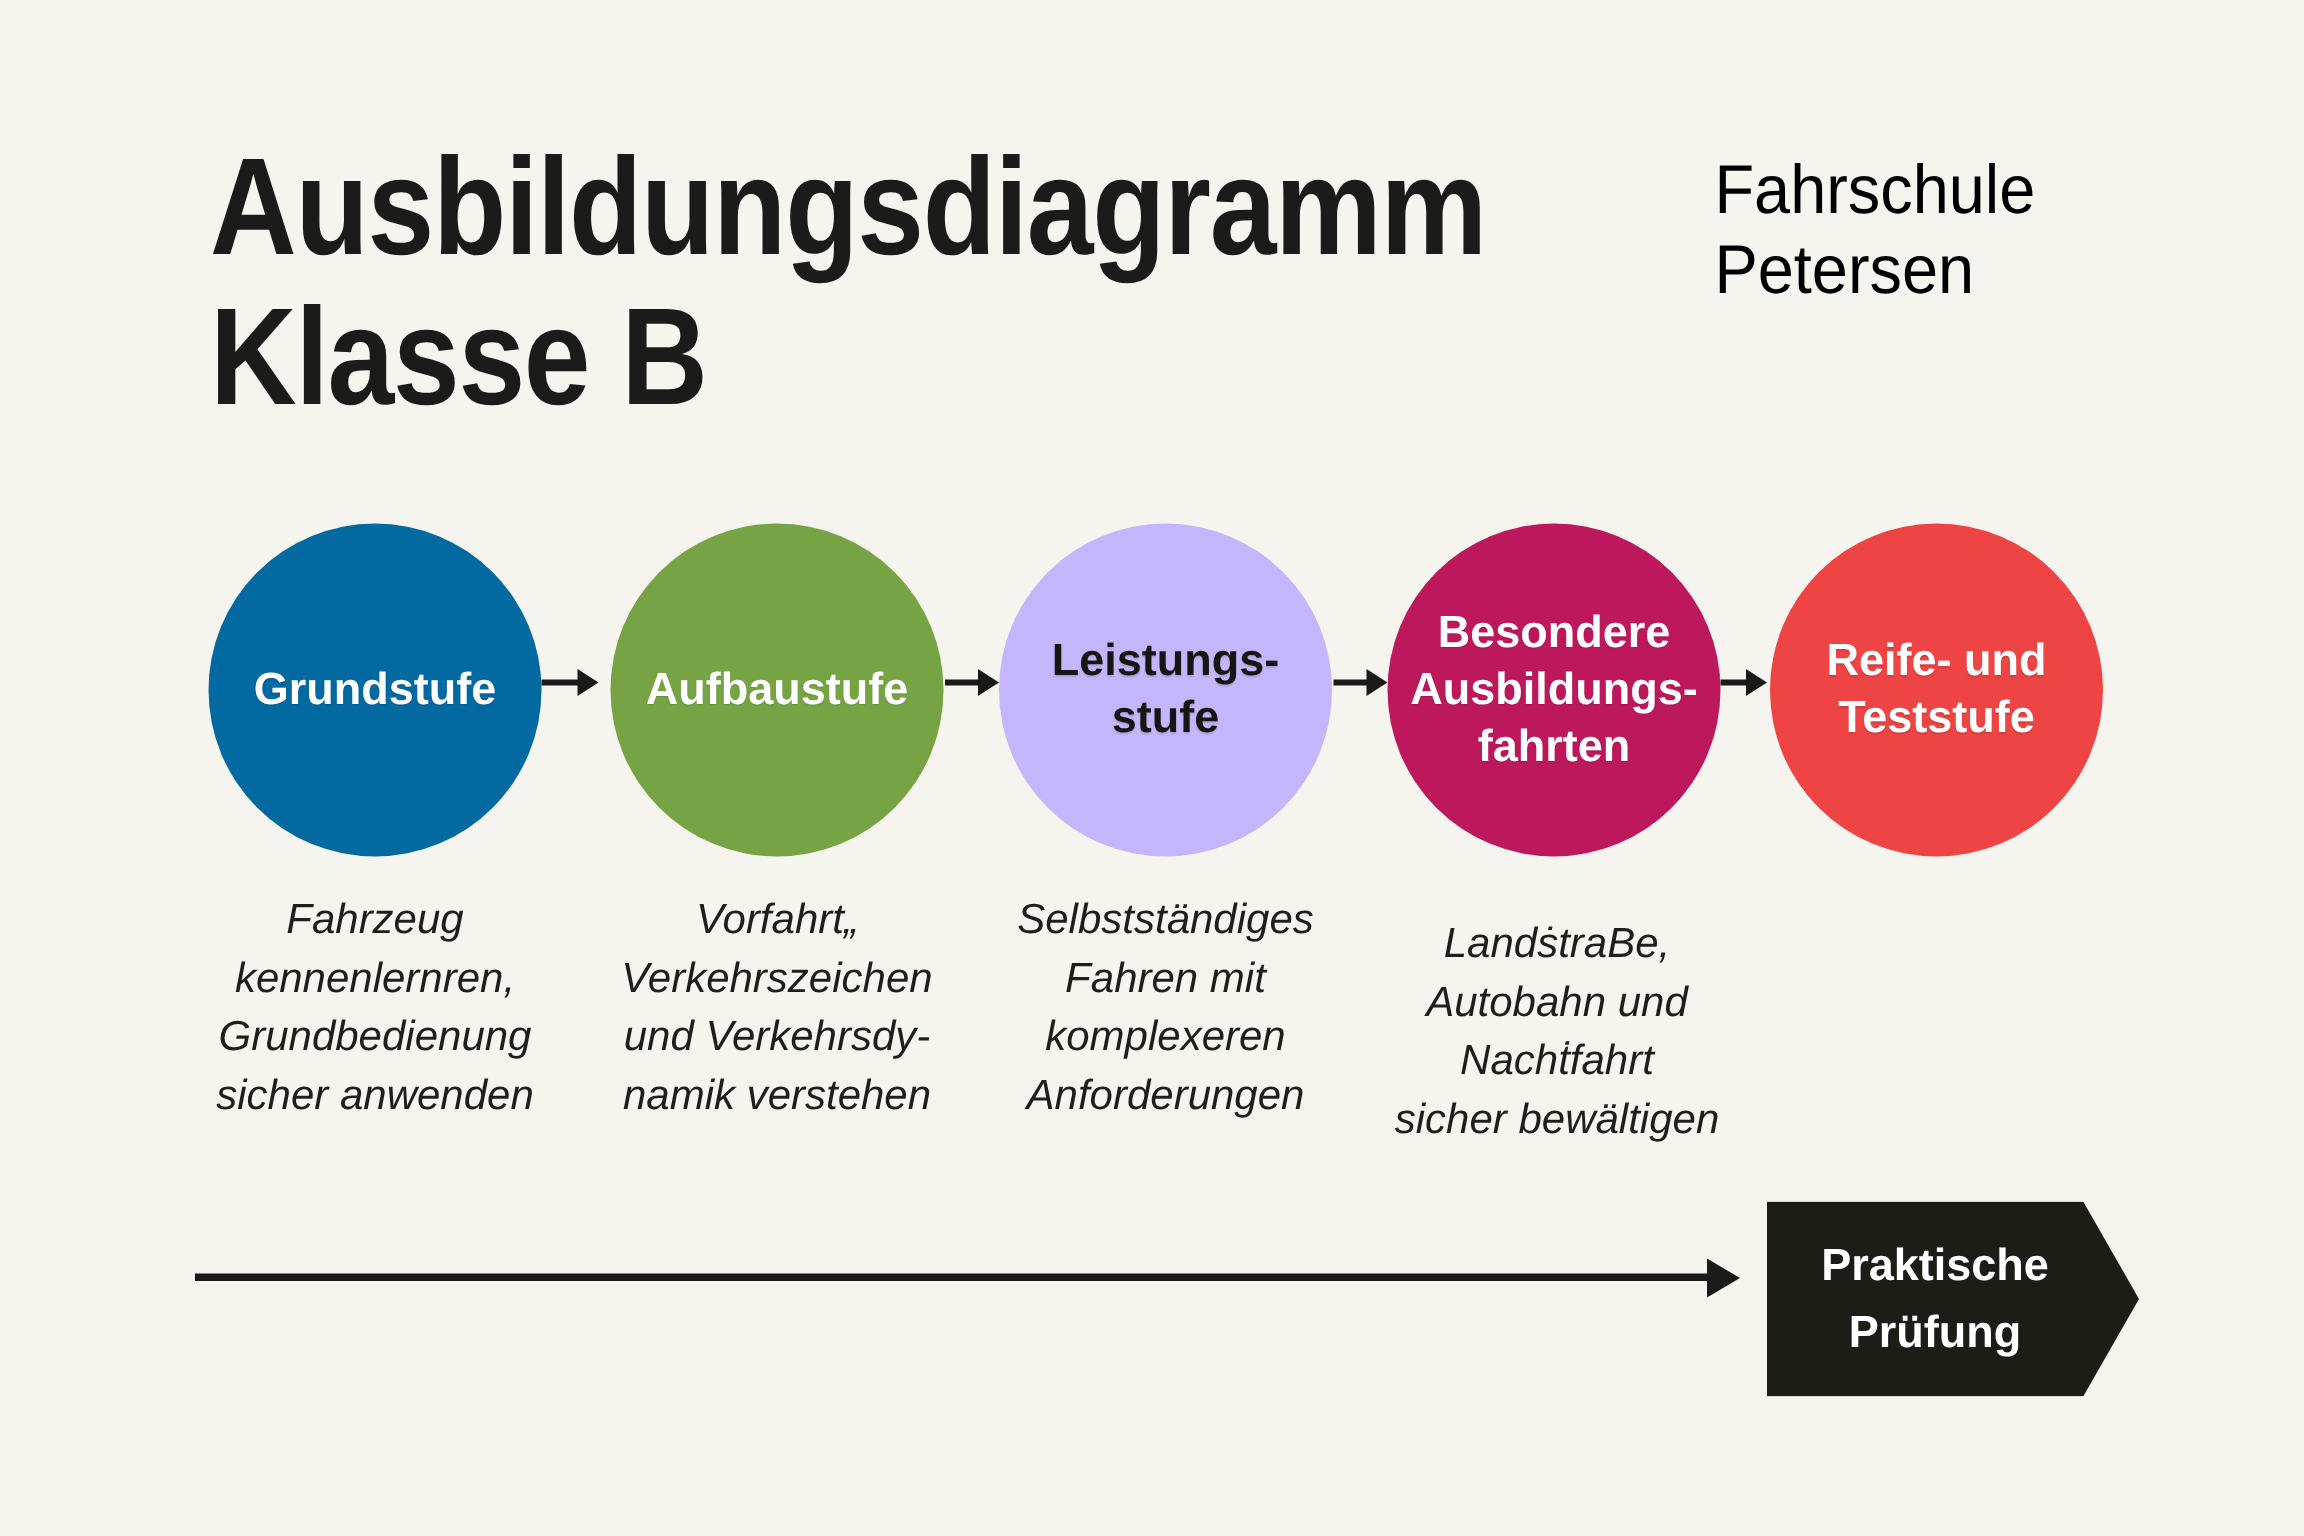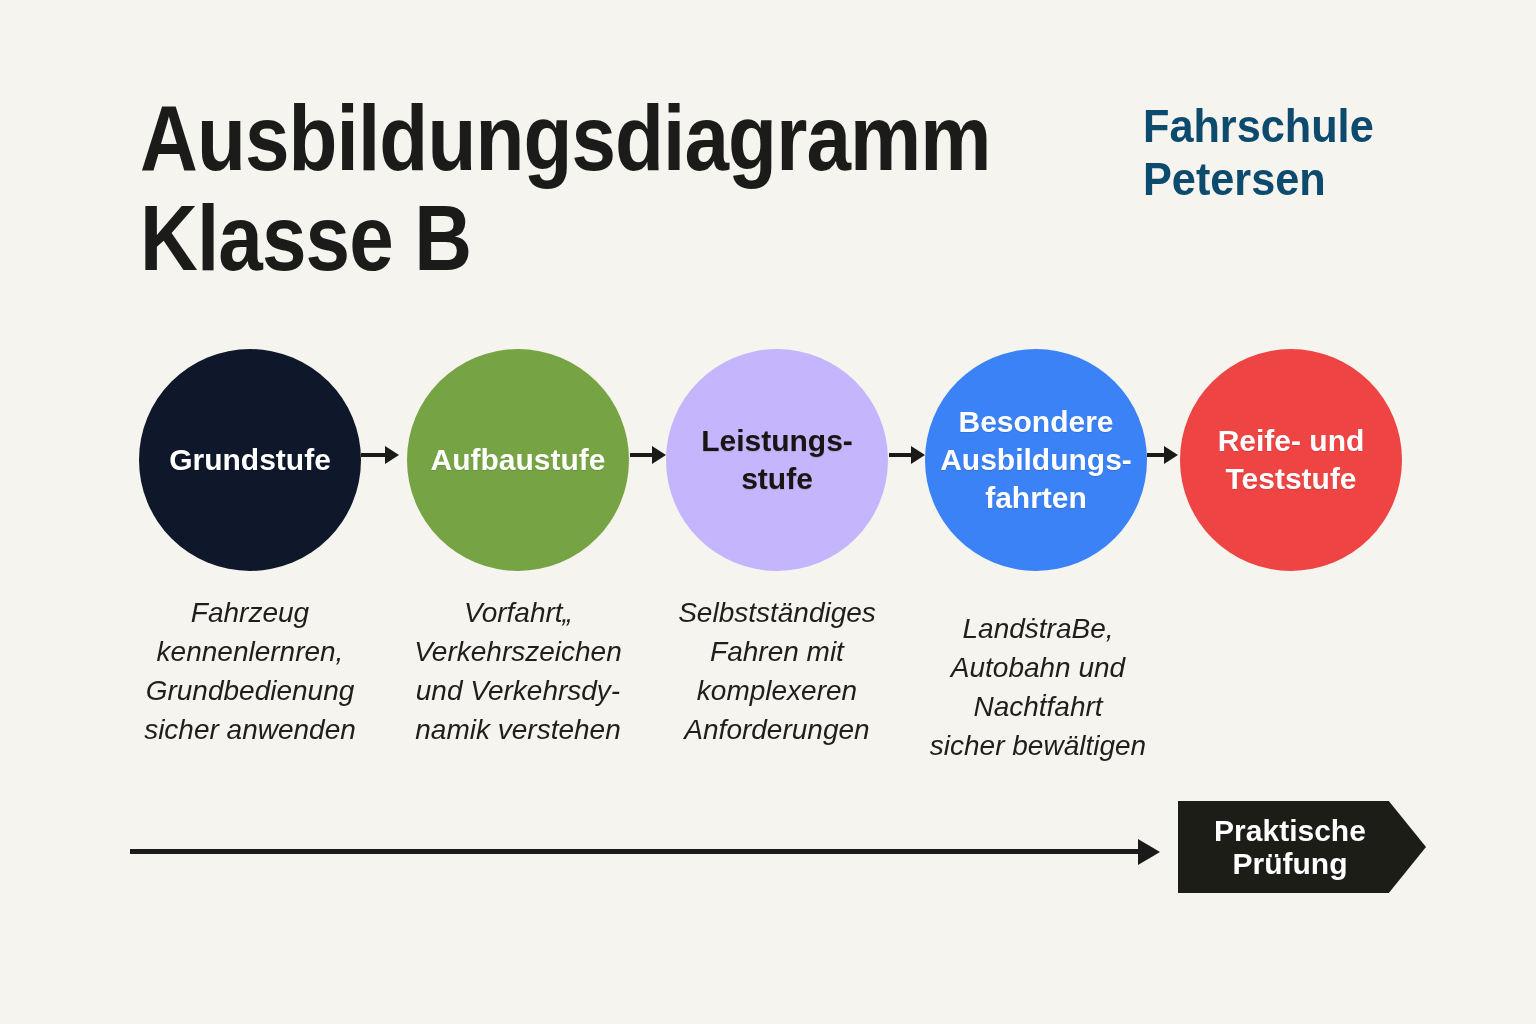--- a/index.html
+++ b/index.html
@@ -27,24 +27,24 @@
   }
   .title-line {
     transform: scaleX(0.87);
     transform-origin: 0 0;
     white-space: nowrap;
   }
   .brand {
     position: absolute;
     left: 1143px;
     top: 100px;
-    font-weight: 700;
+    font-weight: 400;
     font-size: 46px;
     line-height: 53px;
-    color: #0c4a6e;
+    color: #000000;
   }
   .brand-line {
     transform: scaleX(0.94);
     transform-origin: 0 0;
     white-space: nowrap;
   }
 
   
   .circle {
     position: absolute;
@@ -124,66 +124,66 @@
     width: 0; height: 0;
     border-left: 22px solid #1a1a18;
     border-top: 13px solid transparent;
     border-bottom: 13px solid transparent;
   }
 
   
   .badge {
     position: absolute;
     left: 1178px; top: 801px;
-    width: 248px; height: 92px;
+    width: 248px; height: 130px;
     clip-path: polygon(0 0, 85% 0, 100% 50%, 85% 100%, 0 100%);
     display: flex;
     align-items: center;
     justify-content: center;
     box-sizing: border-box;
     padding-right: 24px;
     text-align: center;
     font-weight: 700;
     font-size: 30px;
-    line-height: 33px;
+    line-height: 45px;
   }
   .badge-label { white-space: pre-line; }
 </style>
 </head>
 <body>
 
 <div class="canvas" style="background-color: rgb(246, 244, 238);">
 
   <div class="title">
     <div class="title-line">Ausbildungsdiagramm</div>
     <div class="title-line">Klasse B</div>
   </div>
 
   <div class="brand">
     <div class="brand-line">Fahrschule</div>
     <div class="brand-line">Petersen</div>
   </div>
 
-  <div class="circle s1" style="background-color: #0f172a; color: rgb(255, 255, 255);">
+  <div class="circle s1" style="background-color: #0369a1; color: rgb(255, 255, 255);">
     <span class="circle-label">Grundstufe</span>
   </div>
   <div class="flow-arrow fa1"></div>
 
   <div class="circle s2" style="background-color: rgb(118, 164, 68); color: rgb(255, 255, 255);">
     <span class="circle-label">Aufbaustufe</span>
   </div>
   <div class="flow-arrow fa2"></div>
 
   <div class="circle s3" style="background-color: #c4b5fd; color: rgb(24, 22, 19);">
     <span class="circle-label">Leistungs-
 stufe</span>
   </div>
   <div class="flow-arrow fa3"></div>
 
-  <div class="circle s4" style="background-color: #3b82f6; color: rgb(255, 255, 255);">
+  <div class="circle s4" style="background-color: #be185d; color: rgb(255, 255, 255);">
     <span class="circle-label">Besondere
 Ausbildungs-
 fahrten</span>
   </div>
   <div class="flow-arrow fa4"></div>
 
   <div class="circle s5" style="background-color: #ef4444; color: rgb(255, 255, 255);">
     <span class="circle-label">Reife- und
 Teststufe</span>
   </div>

